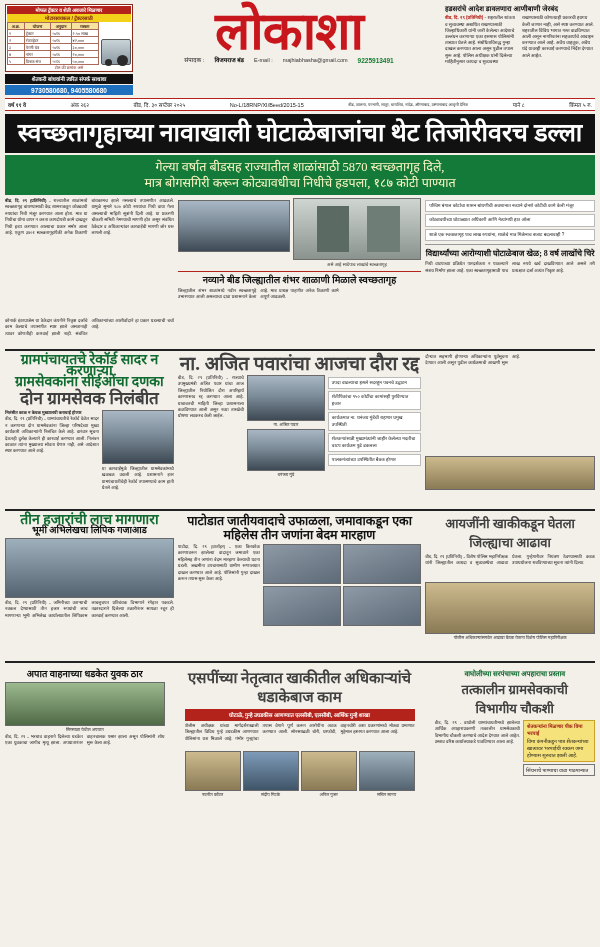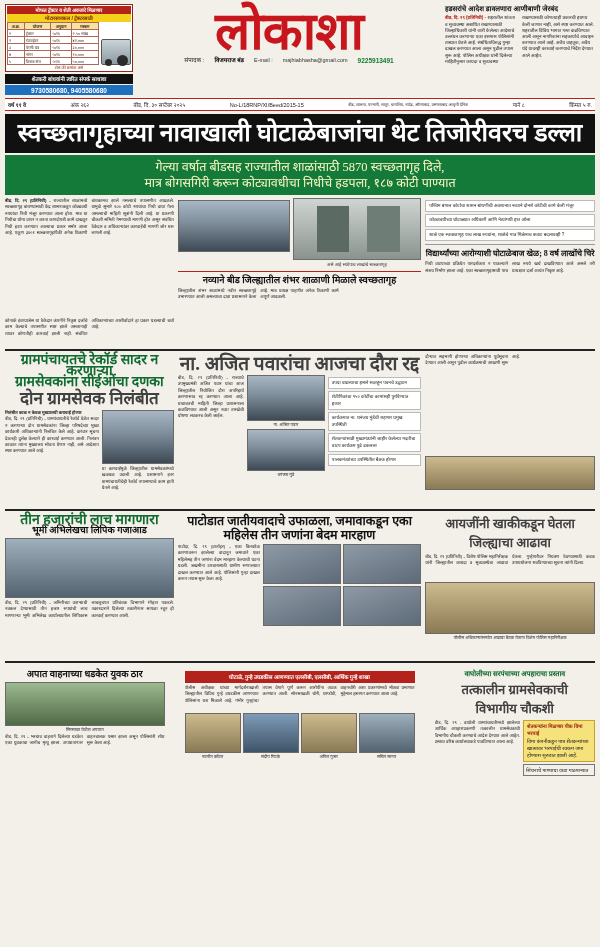--- a/index.html
+++ b/index.html
@@ -326,20 +326,21 @@
 
   <div class="footer-zone">
     <div class="col-a">
       <div class="blackhead" style="text-align:center">अपात वाहनाच्या धडकेत युवक ठार</div>
       <div class="photo greeny" style="height:44px;margin-top:2px"></div>
       <div class="small-cap">सिरसाळा येथील अपघात</div>
       <div class="body-text c2" style="height:38px;overflow:hidden;margin-top:2px">बीड, दि. २९ - भरधाव वाहनाने दिलेल्या धडकेत एका युवकाचा जागीच मृत्यू झाला. अपघातानंतर वाहनचालक पसार झाला असून पोलिसांनी शोध सुरू केला आहे.</div>
     </div>
 
     <div class="col-b">
+      <div class="bighead" style="font-size:15px">एसपींच्या नेतृत्वात खाकीतील अधिकाऱ्यांचे धडाकेबाज काम</div>
       <div class="hl-strip" style="font-size:5.5px;margin-top:2px">घोटाळे, गुन्हे उघडकीस आणण्यात एलसीबी, एलसीबी, आर्थिक गुन्हे शाखा</div>
       <div class="body-text c3" style="height:26px;overflow:hidden;margin-top:2px">पोलीस अधीक्षक यांच्या मार्गदर्शनाखाली जिल्ह्यातील विविध गुन्हे उघडकीस आणण्यात पोलिसांना यश मिळाले आहे. गंभीर गुन्ह्यांचा तपास वेगाने पूर्ण करून आरोपींना अटक करण्यात आली. सोनसाखळी चोरी, घरफोडी, वाहनचोरी अशा प्रकरणांमध्ये मोठ्या प्रमाणात मुद्देमाल हस्तगत करण्यात आला आहे.</div>
       <div class="avatar-strip">
         <div style="flex:1">
           <div class="photo khaki" style="height:40px"></div>
           <div class="small-cap">नवनीत काँवत</div>
         </div>
         <div style="flex:1">
           <div class="photo tri" style="height:40px"></div>
           <div class="small-cap">संदीप मिटके</div>

